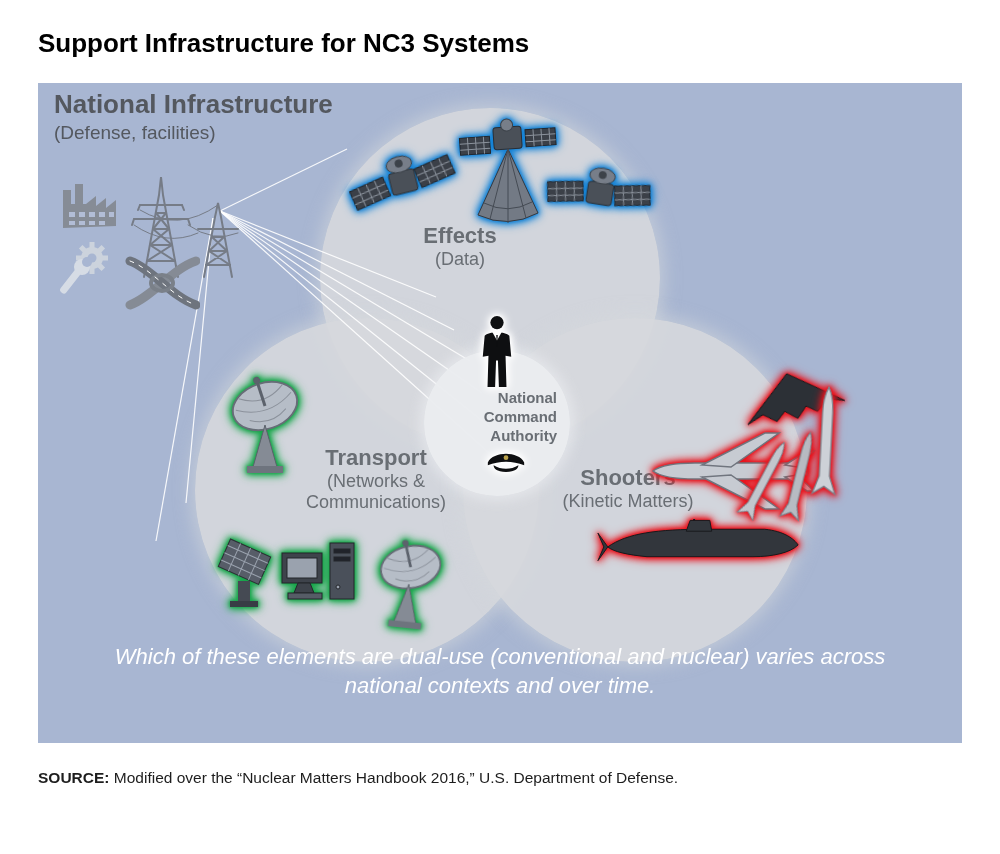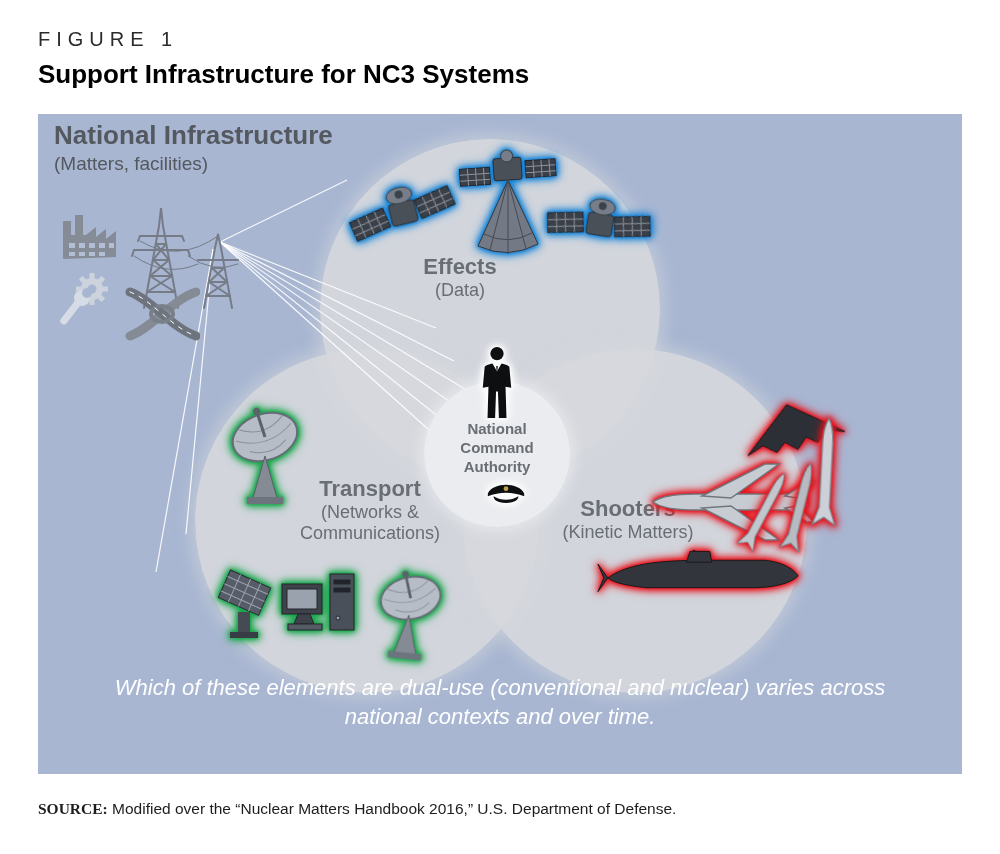--- a/index.html
+++ b/index.html
@@ -29,24 +29,24 @@
   
   .support-block { position:absolute; left:16px; top:6px; z-index:4; }
   .support-title { font-size:26px; font-weight:bold; color:#54585f; }
   .support-subtitle { font-size:19px; color:#54585f; margin-top:2px; }
 
   
   .region-label { position:absolute; text-align:center; color:#696e74; z-index:4; }
   .region-label .t { font-size:22px; font-weight:bold; }
   .region-label .s { font-size:18px; line-height:1.15; }
   .sensors-label   { left:332px; top:140px; width:180px; }
-  .transport-label { left:252px; top:362px; width:160px; }
+  .transport-label { left:258px; top:362px; width:160px; }
   .shooters-label  { left:505px; top:382px; width:170px; }
   .nca-label { position:absolute; left:399px; top:306px; width:120px; z-index:5;
-               text-align:center; font-size:15px; font-weight:bold; color:#696e74;
+               text-align:right; font-size:15px; font-weight:bold; color:#696e74;
                line-height:1.25; }
 
   
   .icon { position:absolute; z-index:4; }
   .icon svg { display:block; width:100%; height:100%; }
   .bg-fill { fill:var(--panel-bg,#a8b6d2); }
 
   .glow-blue  { filter:drop-shadow(0 0 1.5px var(--sensors-glow,#1583d6))
                         drop-shadow(0 0 3px   var(--sensors-glow,#1583d6))
                         drop-shadow(0 0 4px   var(--sensors-glow,#1583d6)); }
@@ -87,28 +87,27 @@
 
   
   .person { left:440px; top:232px; width:38px; height:74px; }
   .cap    { left:446px; top:364px; width:44px; height:27px; }
 
   .caption { position:absolute; left:0; right:0; top:560px; z-index:4;
              text-align:center; font-size:22px; font-style:italic; color:#ffffff;
              line-height:1.3; padding:0 62px; }
 
   .source-line { margin-top:26px; font-size:15.5px; color:#1d1d1d; }
-  .source-label { font-weight:bold;font-family:Liberation Serif, serif; }
+  .source-label { font-weight:bold; }
 </style>
 </head>
 <body>
 
 <div class="page">
 
-  <div class="fig-label">FIGURE 1</div>
   <div class="fig-title">Support Infrastructure for NC3 Systems</div>
 
   <div class="panel">
 
     <div class="circle sensors-circle"></div>
     <div class="circle transport-circle"></div>
     <div class="circle shooters-circle"></div>
 
     <svg class="lines" viewBox="0 0 924 660">
       <g stroke="rgba(255,255,255,0.9)" stroke-width="1.2" fill="none">
@@ -121,21 +120,21 @@
         <line x1="182" y1="128" x2="460" y2="378"></line>
         <line x1="175" y1="135" x2="148" y2="420"></line>
         <line x1="175" y1="135" x2="118" y2="458"></line>
       </g>
     </svg>
 
     <div class="nca-circle"></div>
 
     <div class="support-block">
       <div class="support-title">National Infrastructure</div>
-      <div class="support-subtitle">(Matters, facilities)</div>
+      <div class="support-subtitle">(Defense, facilities)</div>
     </div>
 
     <div class="icon factory">
       <svg viewBox="0 0 70 52">
         <path fill="#868c96" d="M5,50 V12 h8 v14 h4 V6 h8 v20 h3 l10,-8 v10 l10,-8 v10 l10,-8 v26 z"></path>
         <g fill="#b2bdd6">
           <rect x="11" y="34" width="6" height="5"></rect>
             <rect x="21" y="34" width="6" height="5"></rect>
           <rect x="31" y="34" width="6" height="5"></rect>
             <rect x="41" y="34" width="6" height="5"></rect>

